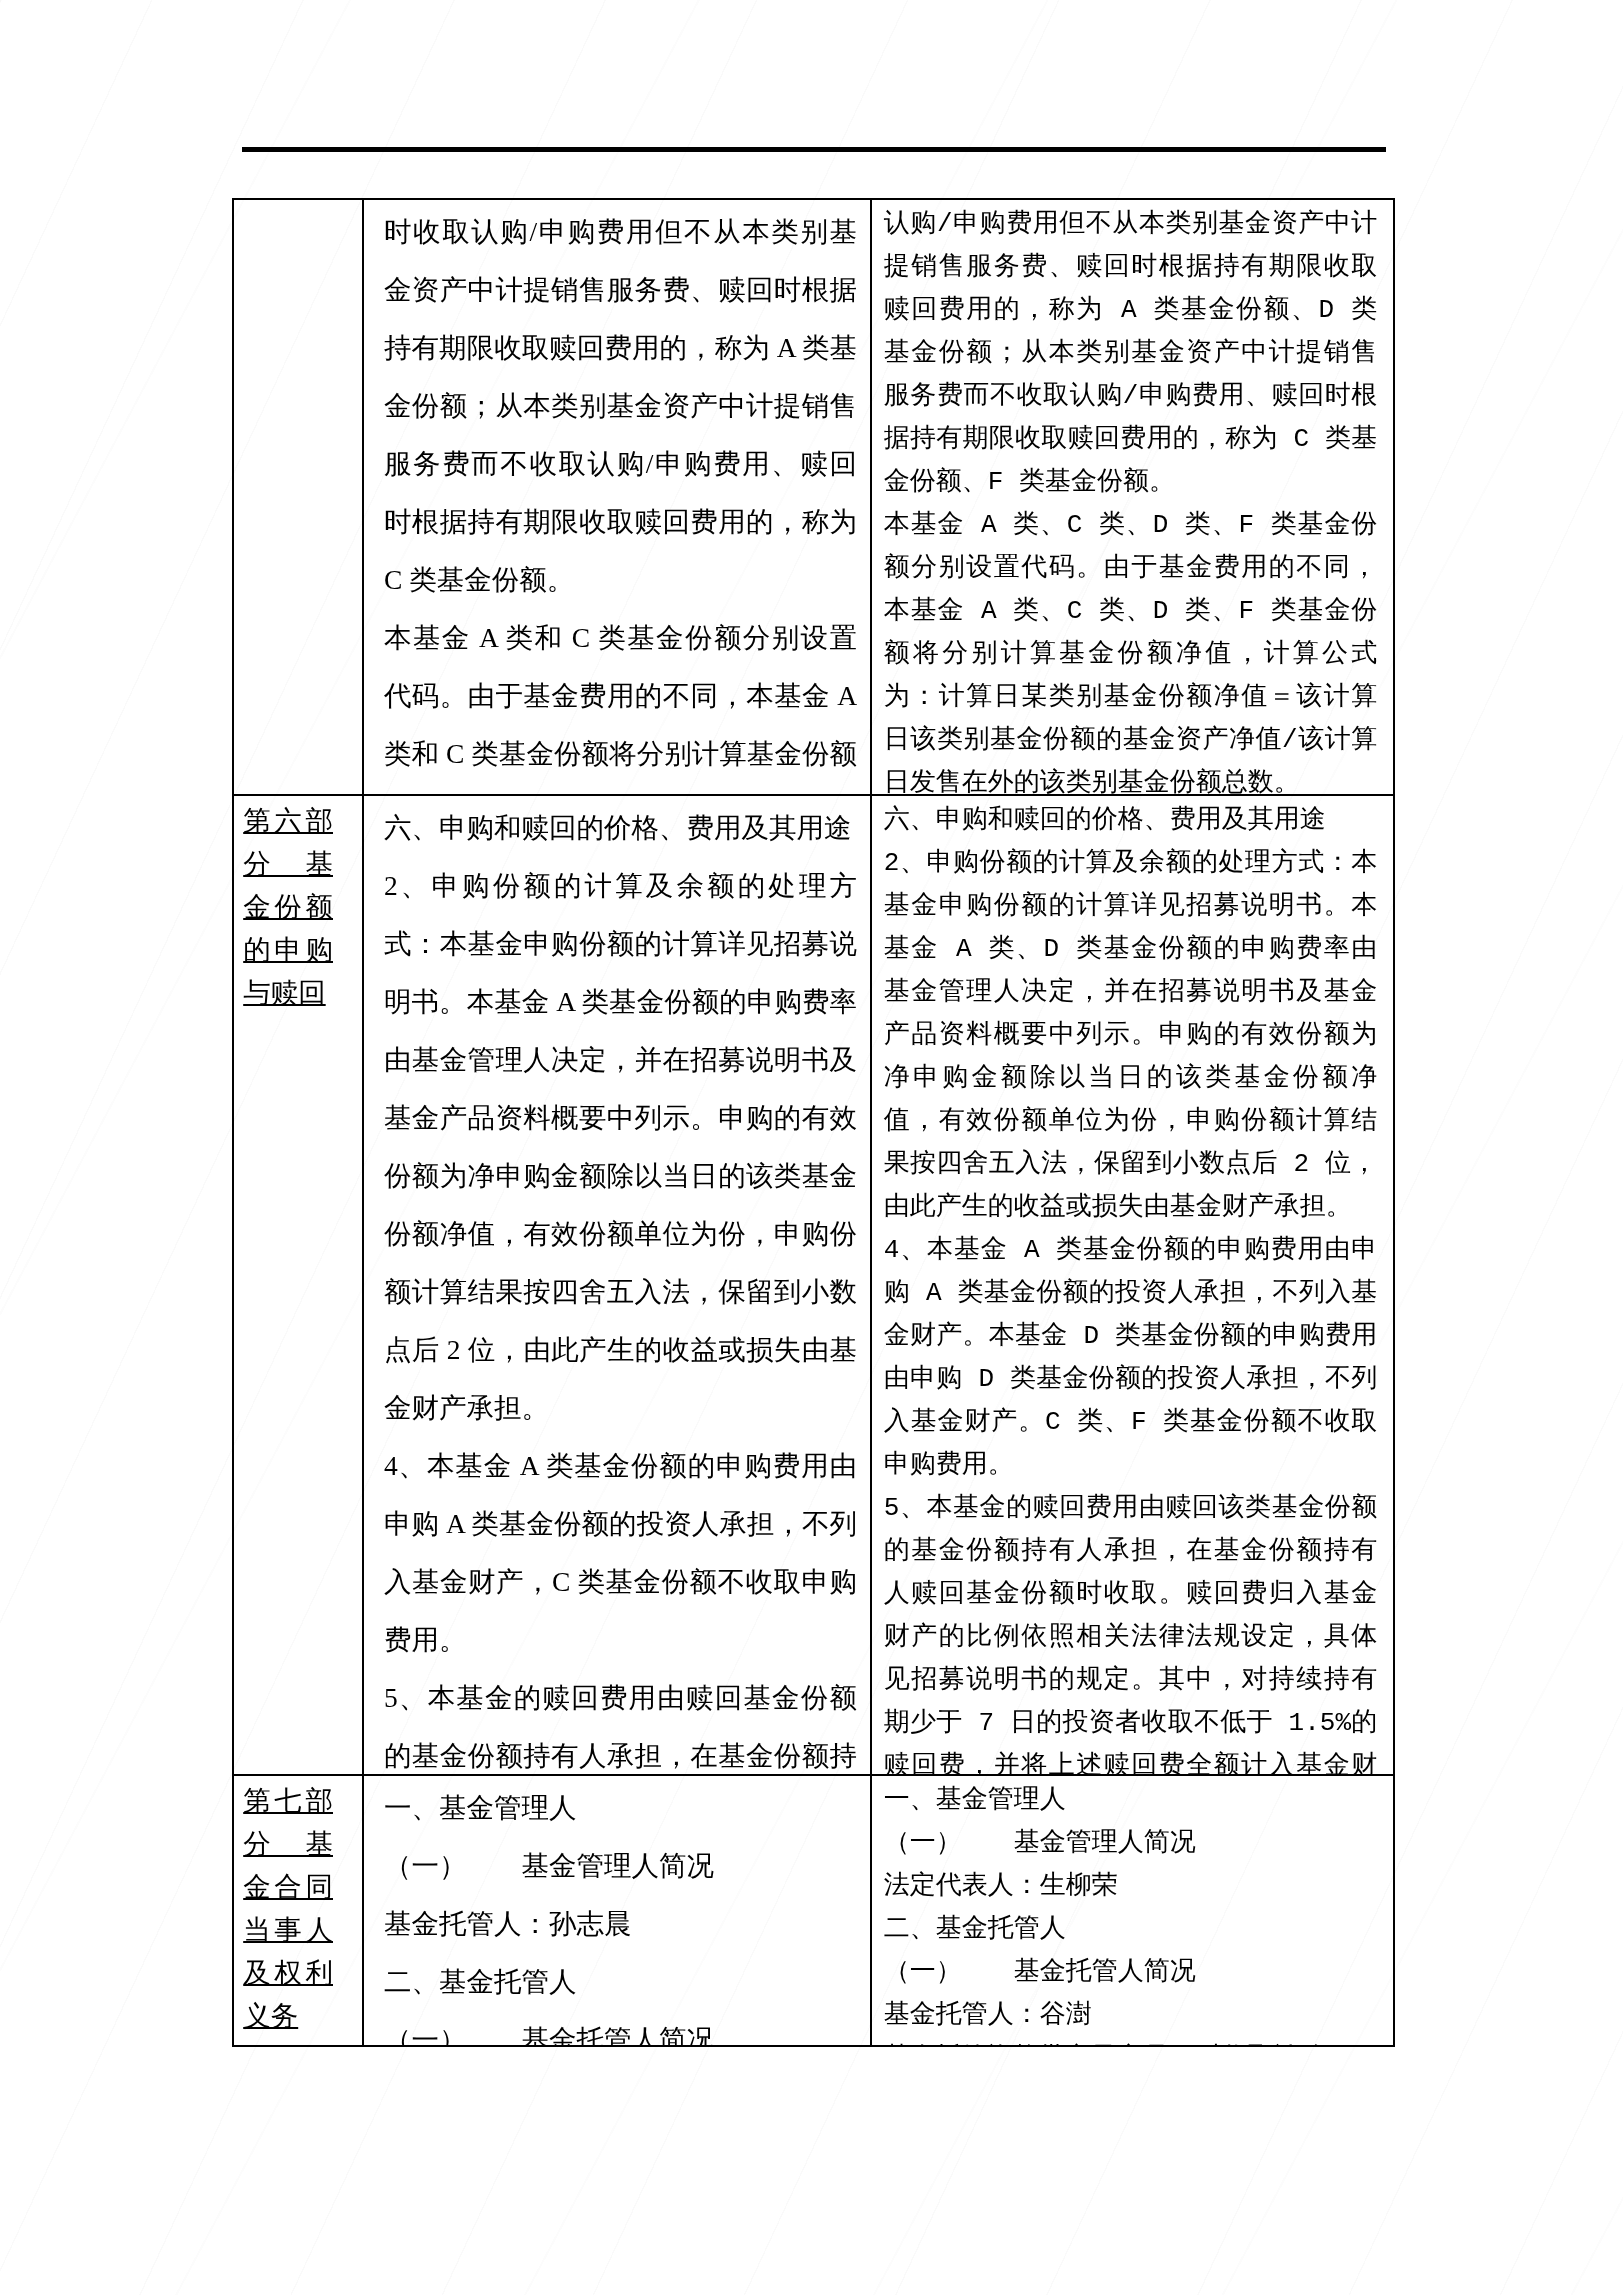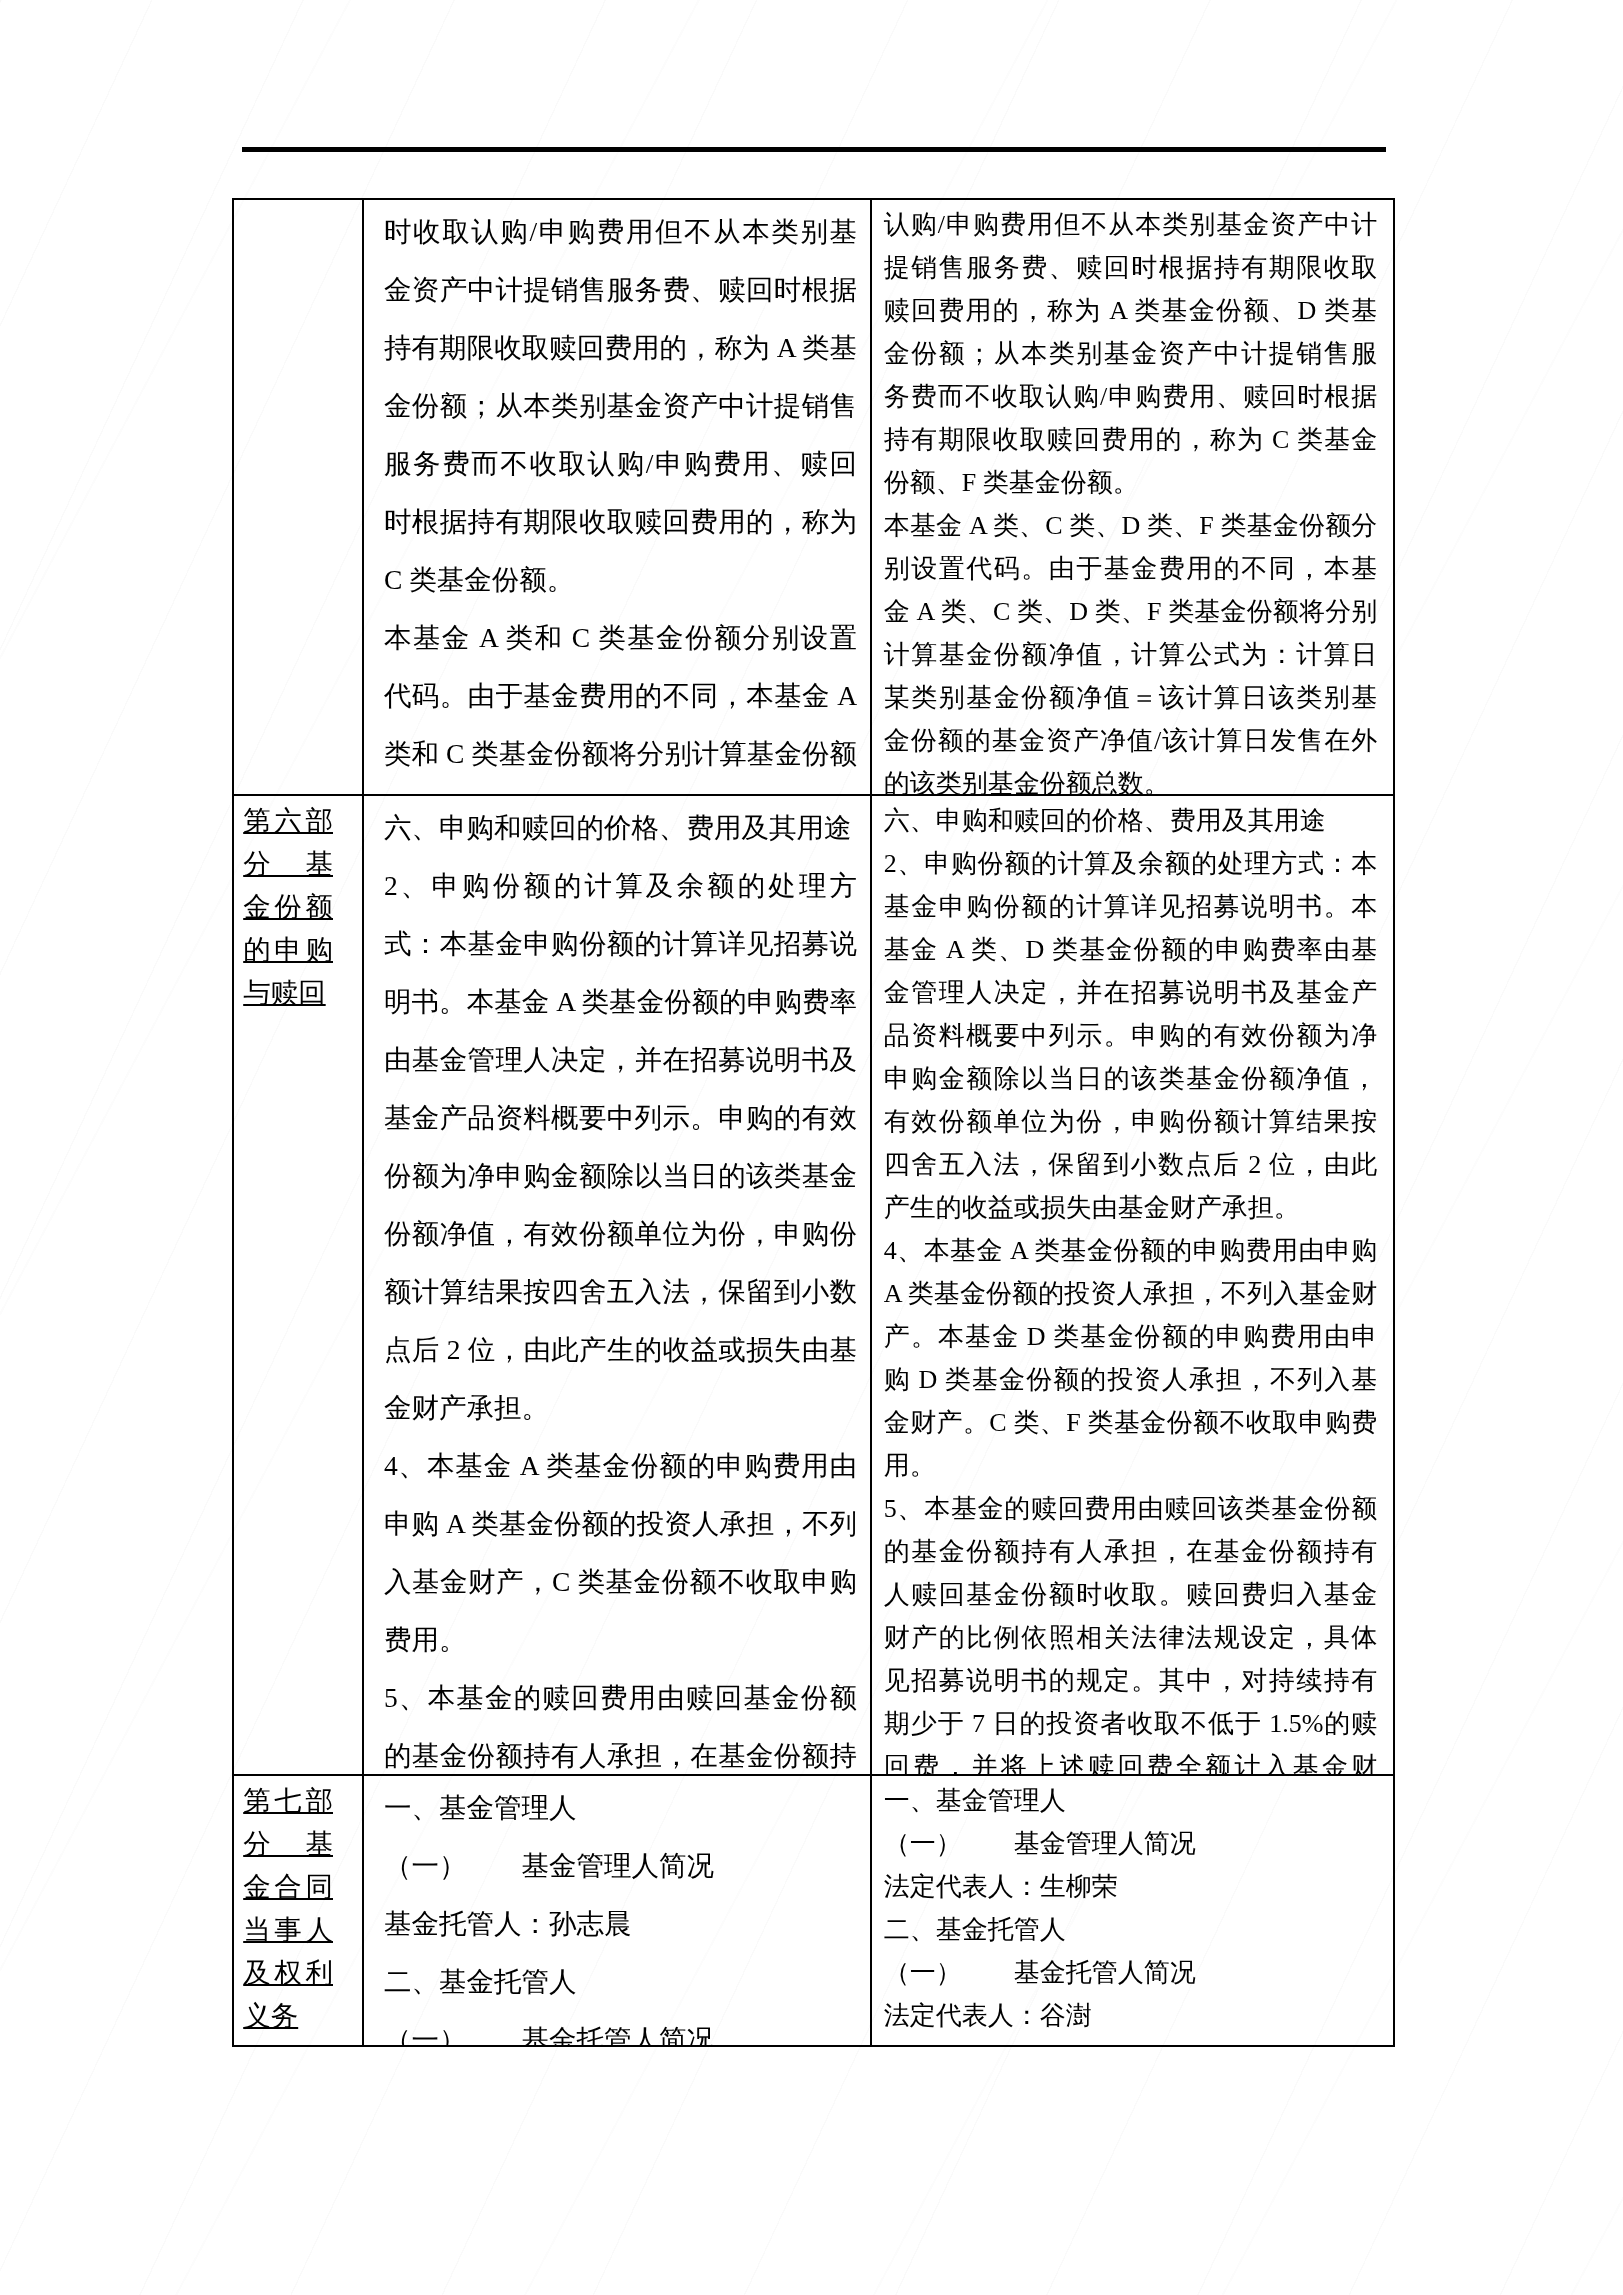--- a/index.html
+++ b/index.html
@@ -48,21 +48,21 @@
   .label-cell .clip { padding: 2.6px 29px 0 9.2px; text-decoration: underline; }
   .left-cell  .clip { padding: 2.6px 13px 0 20px; }
   .right-cell .clip { padding: 2.6px 15.7px 0 11.8px; }
   .page p {
     margin: 0;
     text-align: justify;
     font-weight: normal;
   }
   .label-cell p { font-size: 27.5px; line-height: 43px; }
   .left-cell  p { font-size: 27.5px; line-height: 58px; }
-  .right-cell p { font-size: 26px; line-height: 43px; }
+  .right-cell p { font-size: 26px; line-height: 43px; font-family: Liberation Mono, monospace; }
 </style>
 </head>
 <body>
 
 <div class="page">
   <div class="scan-artifacts"></div>
   <div class="top-rule"></div>
   <table class="doc">
     <colgroup>
       <col style="width:130px">
@@ -127,21 +127,21 @@
               <p class="para">基金托管资格批准文号：中国证监会证</p>
             </div>
           </td>
           <td class="right-cell">
             <div class="clip">
               <p class="para">一、基金管理人</p>
               <p class="para">（一）　　基金管理人简况</p>
               <p class="para">法定代表人：生柳荣</p>
               <p class="para">二、基金托管人</p>
               <p class="para">（一）　　基金托管人简况</p>
-              <p class="para">法定代表人：谷澍</p>
+              <p class="para">基金托管人：谷澍</p>
               <p class="para">基金托管资格批文及文号：时收取认购</p>
             </div>
           </td>
         </tr>
       </tbody>
   </table>
 </div>
 
 
 </body></html>

